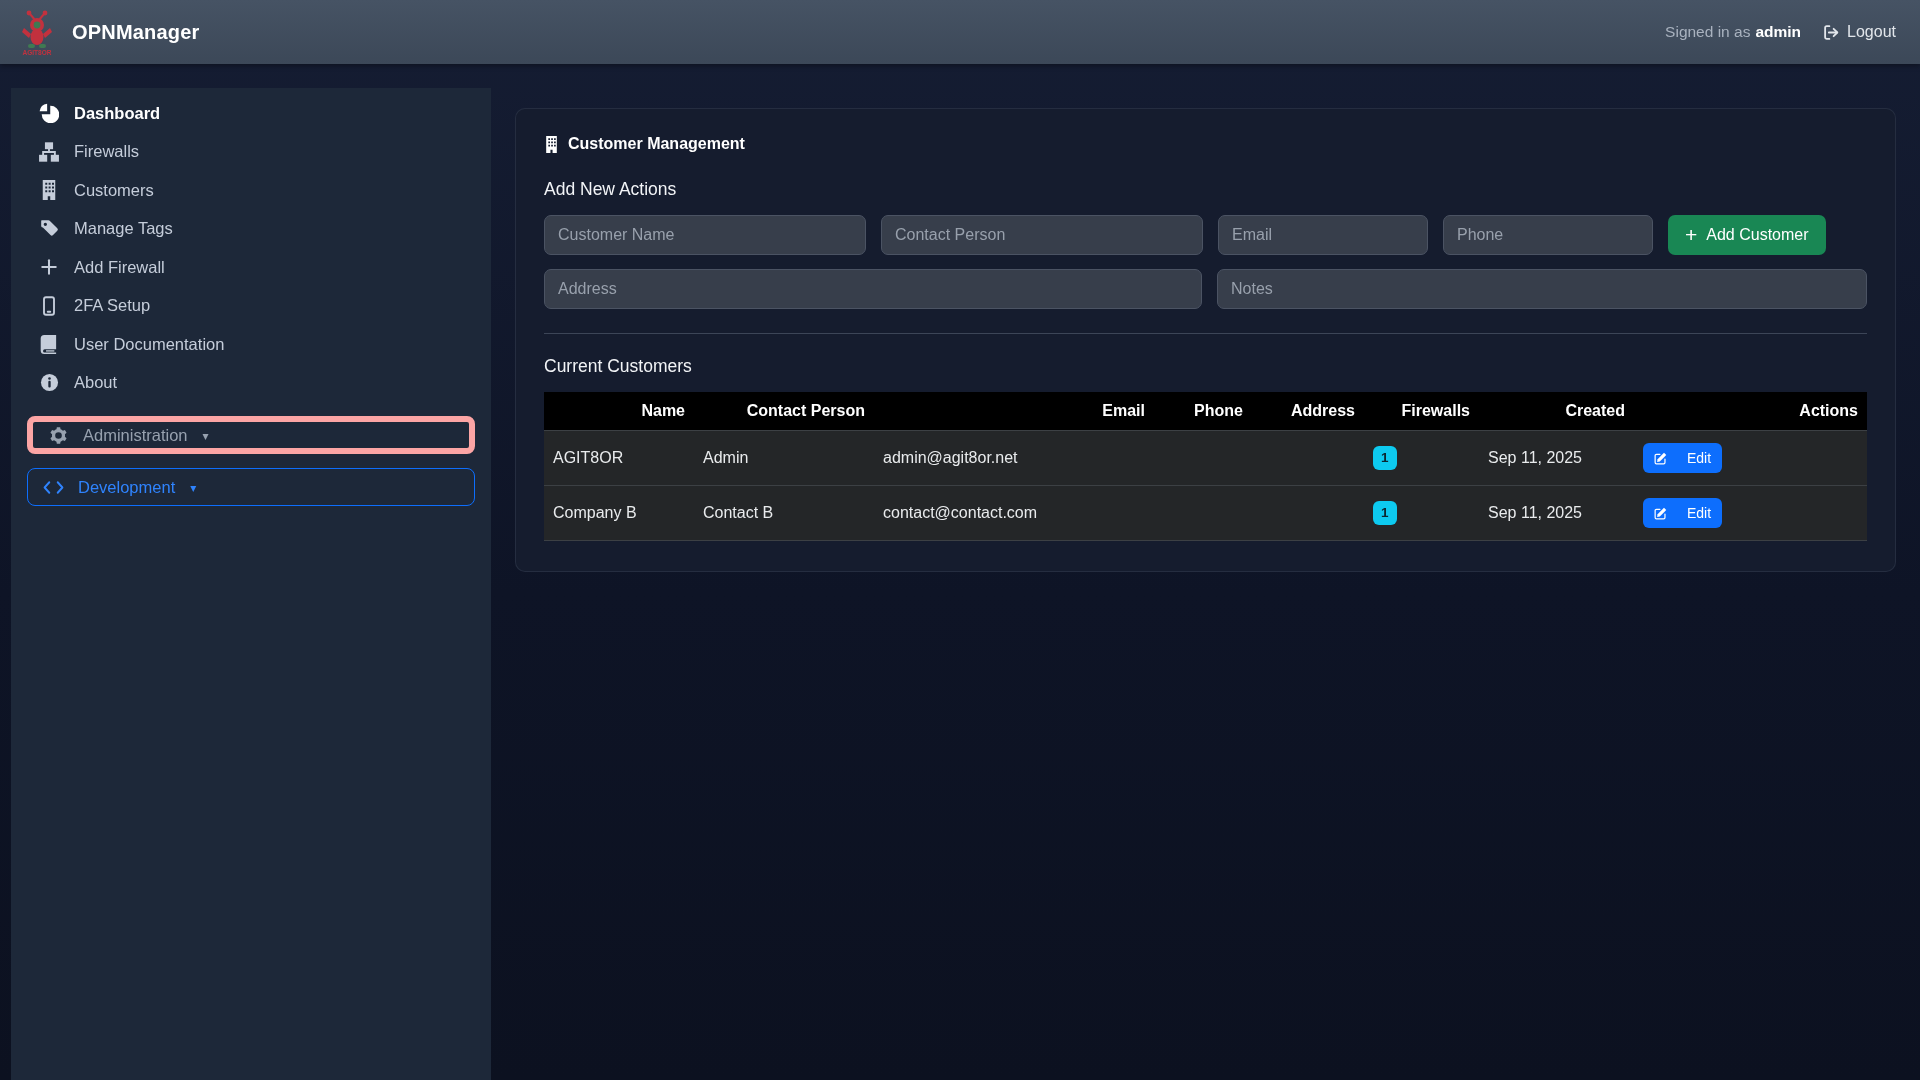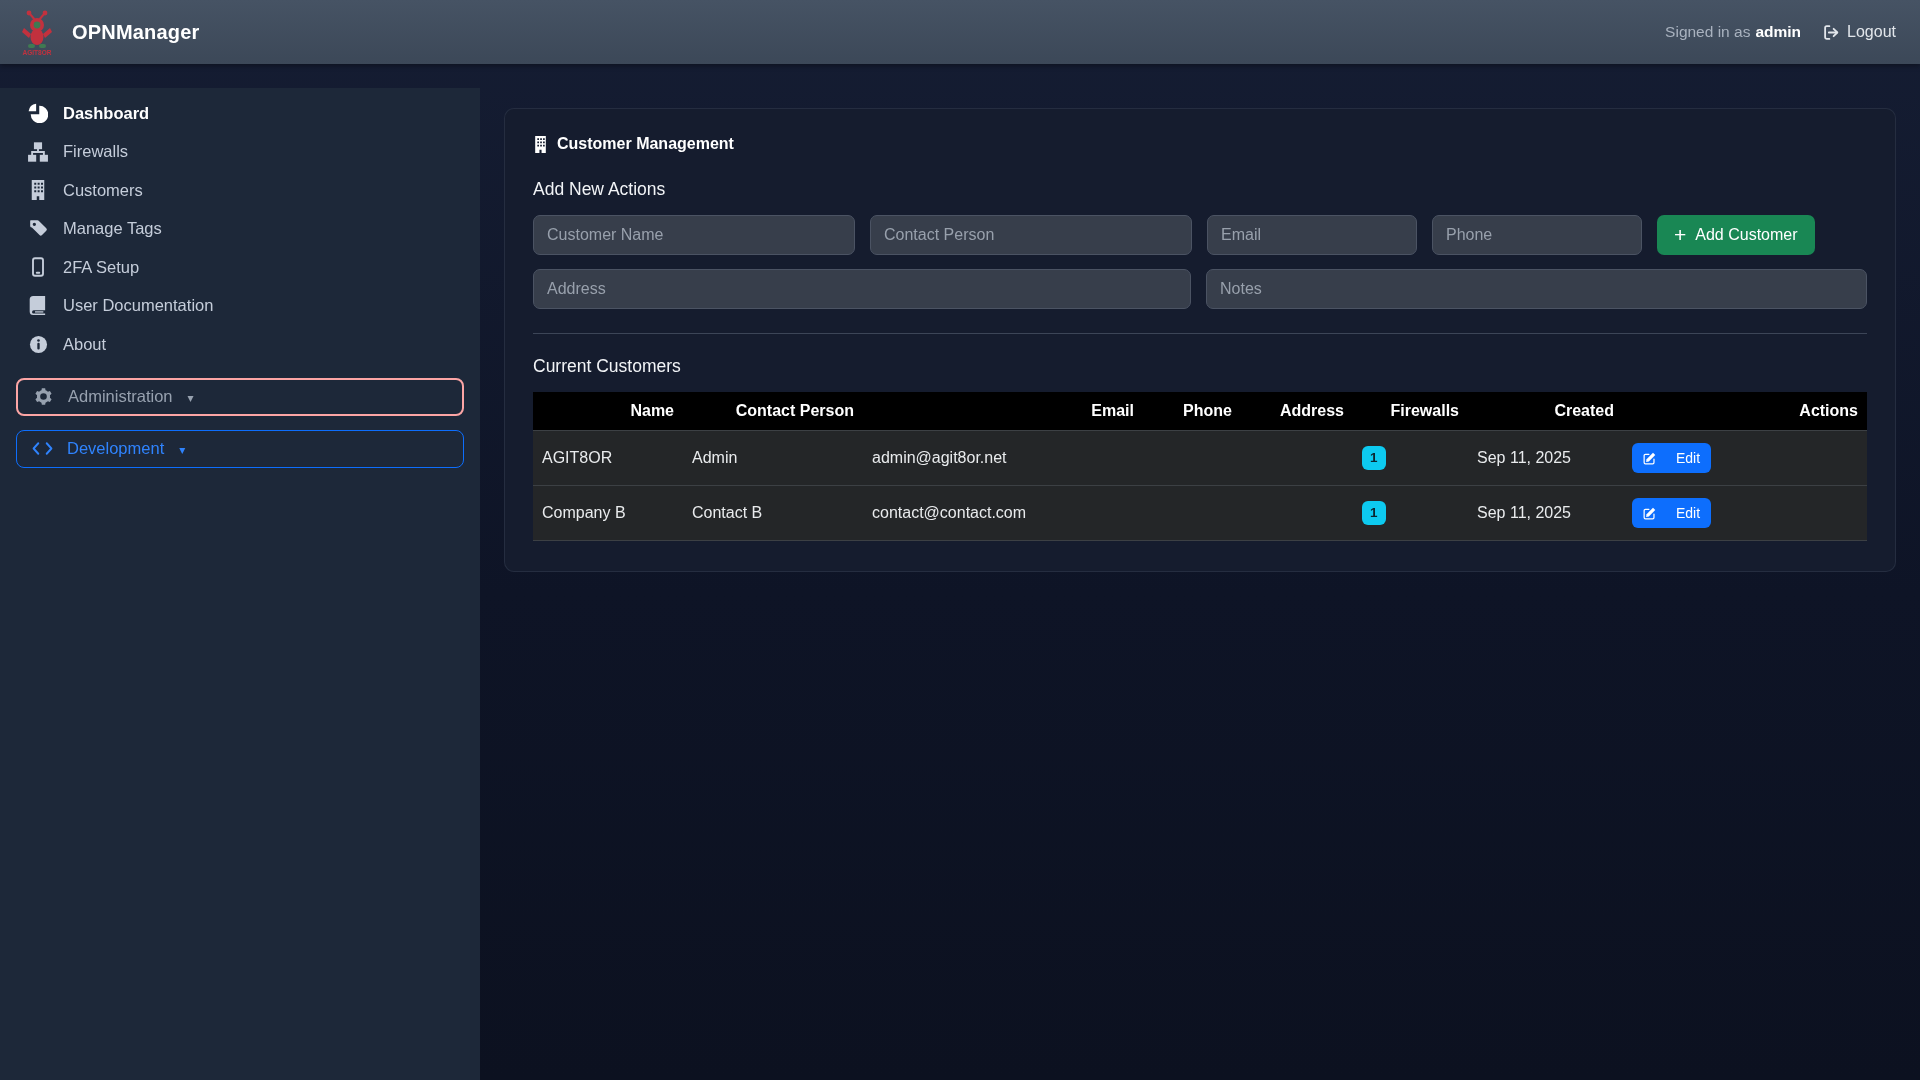--- a/index.html
+++ b/index.html
@@ -22,21 +22,21 @@
   .brand { display: flex; align-items: center; gap: 14px; }
   .brand-logo { width: 42px; height: 48px; display: block; }
   .brand-title { font-size: 20px; font-weight: bold; color: #ffffff; letter-spacing: .2px; }
   .nav-right { display: flex; align-items: center; gap: 22px; }
   .signed-in { font-size: 15.5px; color: #a9b2bf; }
   .signed-in b { color: #ffffff; margin-left: 5px; }
   .logout { display: flex; align-items: center; gap: 7px; color: #e2e6eb; font-size: 16px; cursor: pointer; text-decoration: none; }
   .logout svg { display: block; }
 
   
-  .layout { display: flex; align-items: flex-start; height: 768px; }
+  .layout { display: flex; align-items: flex-start; height: 768px; margin-left: 11px; }
 
   
   .sidebar {
     width: 480px; flex: 0 0 480px;
     margin-top: 24px;
     height: calc(1016px - 24px);
     background: #1d2839;
     padding: 6px 16px 16px 16px;
   }
   .side-nav { list-style: none; }
@@ -49,21 +49,21 @@
   .side-item .s-icon { width: 24px; height: 22px; display: flex; align-items: center; justify-content: center; flex: none; }
   .side-item.active { color: #ffffff; font-weight: bold; }
   .side-btn {
     width: 100%; height: 38px; margin-top: 14px;
     display: flex; align-items: center; gap: 13px;
     background: transparent; border-radius: 8px;
     padding: 0 13px; font-size: 16.5px; cursor: pointer;
     font-family: "Liberation Sans", sans-serif;
   }
   .side-btn .s-icon { width: 24px; display: flex; justify-content: center; flex: none; }
-  .btn-admin { border: 2px solid #fca5a5; color: #97a1af; }
+  .btn-admin { border: 6px solid #fca5a5; color: #97a1af; }
   .btn-dev   { border: 1px solid #0d6efd; color: #2f83fd; }
   .caret { font-size: 12px; margin-left: 2px; position: relative; top: 1px; }
 
   
   .main { flex: 1; padding: 44px 24px 0 24px; }
   .card {
     background: #151c2e;
     border: 1px solid rgba(110,125,150,.18);
     border-radius: 10px;
     padding: 26px 28px 30px 28px;
@@ -187,20 +187,29 @@
         </span>
         <span>Customers</span>
       </li>
       <li class="side-item">
         <span class="s-icon">
           <svg width="19" height="19" viewBox="0 0 16 16" fill="currentColor">
             <path fill-rule="evenodd" d="M1 1.5A.5.5 0 0 1 1.5 1h5.6c.4 0 .8.16 1.06.44l6.4 6.4a1.5 1.5 0 0 1 0 2.12l-3.6 3.6a1.5 1.5 0 0 1-2.12 0l-6.4-6.4A1.5 1.5 0 0 1 1 6.1V1.5zm3.5 1.6a1.4 1.4 0 1 0 0 2.8 1.4 1.4 0 0 0 0-2.8z"></path>
           </svg>
         </span>
         <span>Manage Tags</span>
+      </li>
+      <li class="side-item">
+        <span class="s-icon">
+          <svg width="18" height="18" viewBox="0 0 16 16" stroke="currentColor" stroke-width="1.8" stroke-linecap="round">
+            <line x1="8" y1="2" x2="8" y2="14"></line>
+              <line x1="2" y1="8" x2="14" y2="8"></line>
+          </svg>
+        </span>
+        <span>Add Firewall</span>
       </li>
       <li class="side-item">
         <span class="s-icon">
           <svg width="16" height="20" viewBox="0 0 10 16" fill="none" stroke="currentColor" stroke-width="1.5">
             <rect x="1" y="1" width="8" height="14" rx="1.6"></rect>
             <line x1="4" y1="12.6" x2="6" y2="12.6" stroke-linecap="round"></line>
           </svg>
         </span>
         <span>2FA Setup</span>
       </li>

